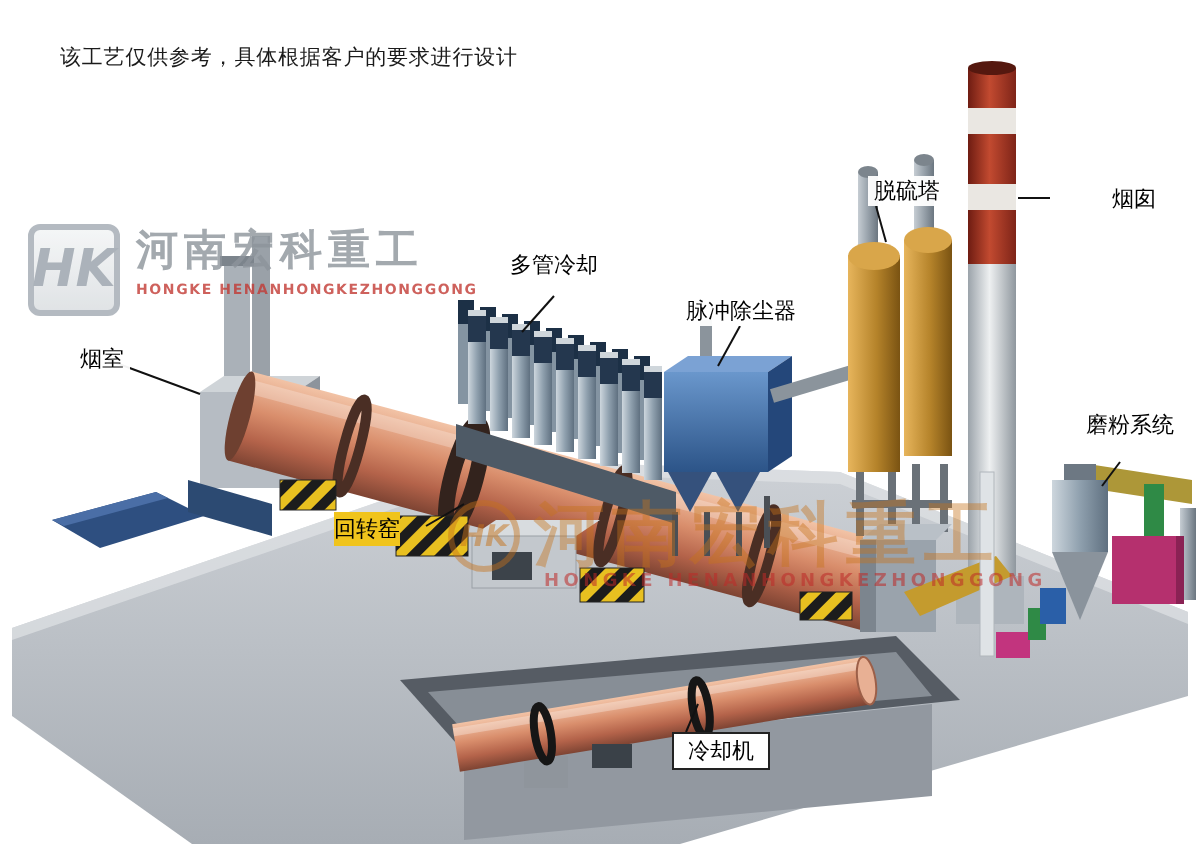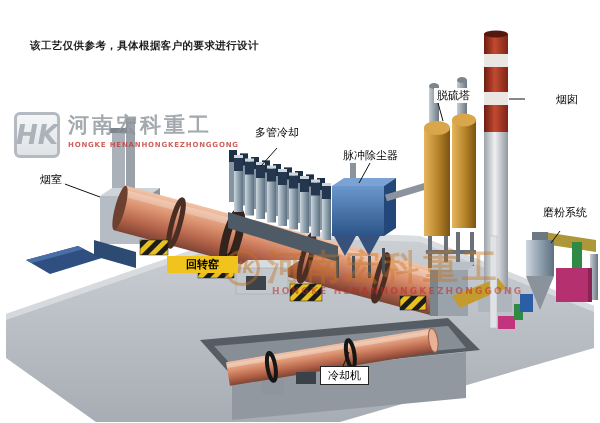--- a/index.html
+++ b/index.html
@@ -1,21 +1,21 @@
 <!DOCTYPE html>
 <html><head>
 <meta charset="utf-8">
 <style>
   *{margin:0;padding:0;box-sizing:border-box}
   html,body{background:#fff}
   body{font-family:"DejaVu Sans","Liberation Sans",sans-serif;color:#111}
   .stage{position:relative;width:600px;height:423px;background:#ffffff;overflow:hidden}
   .scene{position:absolute;left:0;top:0}
 
-  .disclaimer{position:absolute;left:30px;top:39px;font-size:10.5px;font-weight:700;
+  .disclaimer{position:absolute;left:30px;top:22px;font-size:10.5px;font-weight:400;
     color:#1b1b1b;letter-spacing:.4px;white-space:nowrap}
 
   
   .logo{position:absolute;left:14px;top:112px;display:flex;align-items:flex-start;gap:8px;opacity:.8}
   .logo-mark{width:46px;height:46px;border:3px solid #a2aab2;border-radius:6px;display:flex;
     align-items:center;justify-content:center;font-style:italic;font-weight:900;font-size:26px;
     color:#97a0a9;background:linear-gradient(180deg,#f2f4f5,#d9dde0)}
   .logo-text .cn{font-size:21px;font-weight:700;color:#8d949b;letter-spacing:3px;line-height:26px}
   .logo-text .en{font-size:7px;font-weight:700;color:#c23a34;letter-spacing:.8px;margin-top:3px}
 
@@ -24,21 +24,21 @@
   .wm-mark{width:36px;height:36px;border:3px solid rgba(198,114,26,.45);border-radius:50%;
     display:flex;align-items:center;justify-content:center;font-weight:900;font-style:italic;
     font-size:15px;color:rgba(198,114,26,.5)}
   .wm-cn{font-size:35px;font-weight:700;color:rgba(198,114,26,.42);letter-spacing:4px;white-space:nowrap}
   .wm-en{position:absolute;left:272px;top:286px;font-size:9px;font-weight:700;
     color:rgba(190,42,40,.55);letter-spacing:2.2px;white-space:nowrap}
 
   
   .label{position:absolute;font-size:11px;line-height:15px;color:#000;white-space:nowrap;
     background:rgba(255,255,255,.95);padding:0 3px}
-  .label--yellow{background:#f0c41c;font-weight:700;padding:1px 19px}
+  .label--yellow{background:#f0c41c;font-weight:400;padding:1px 0}
   .label--boxed{border:1px solid #222;padding:1px 7px;background:#fff}
 </style>
 </head>
 <body>
 
 <div class="stage">
 
   <svg class="scene" width="600" height="423" viewBox="0 0 600 423">
     <defs>
       <linearGradient id="gGround" x1="0" y1="0" x2="0" y2="1">
@@ -301,15 +301,15 @@
   </div>
   <div class="wm-en">HONGKE HENANHONGKEZHONGGONG</div>
 
   <div class="label" style="left:37px;top:172px">烟室</div>
   <div class="label label--yellow" style="left:167px;top:256px">回转窑</div>
   <div class="label" style="left:252px;top:125px">多管冷却</div>
   <div class="label" style="left:340px;top:148px">脉冲除尘器</div>
   <div class="label" style="left:434px;top:88px">脱硫塔</div>
   <div class="label" style="left:553px;top:92px">烟囱</div>
   <div class="label" style="left:540px;top:205px">磨粉系统</div>
-  <div class="label label--boxed" style="left:320px;top:366px">冷却机</div>
+  <div class="label label--boxed" style="left:336px;top:366px">冷却机</div>
 
 </div>
 
 </body></html>

